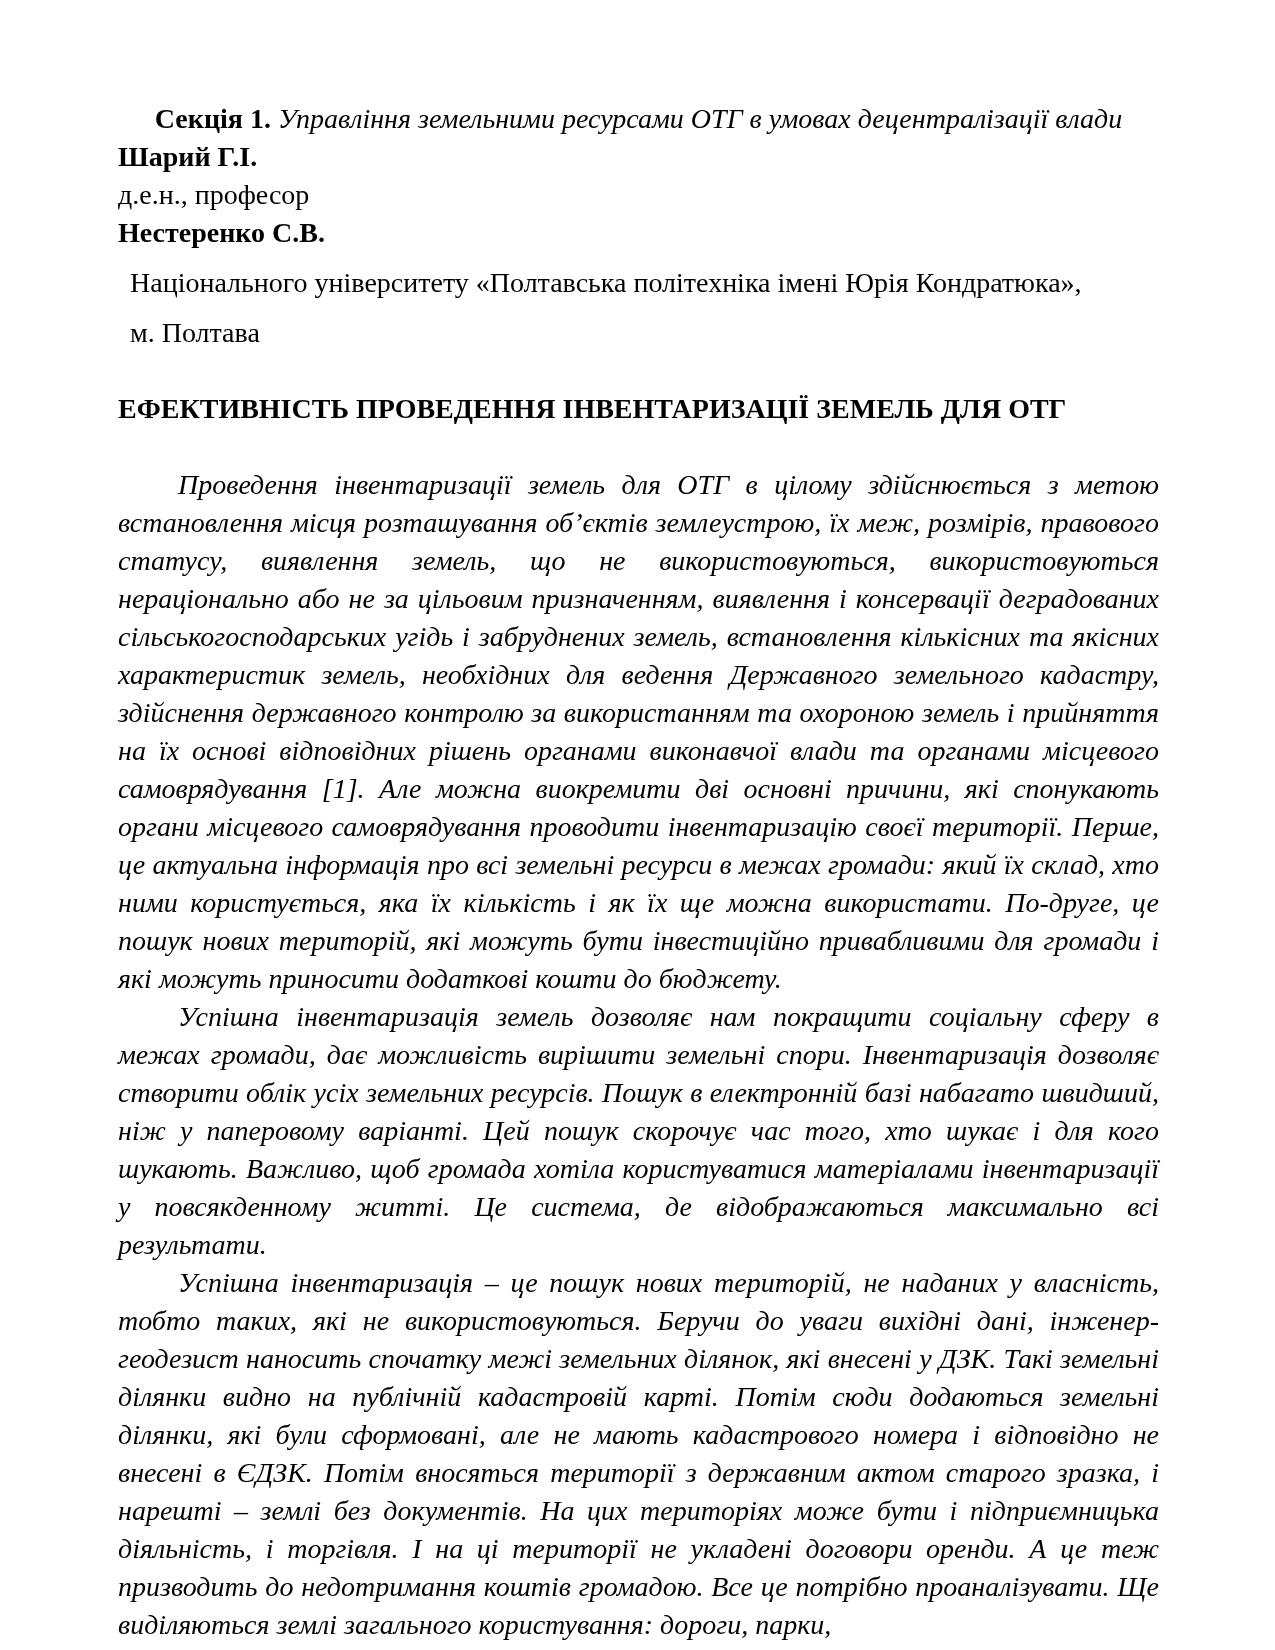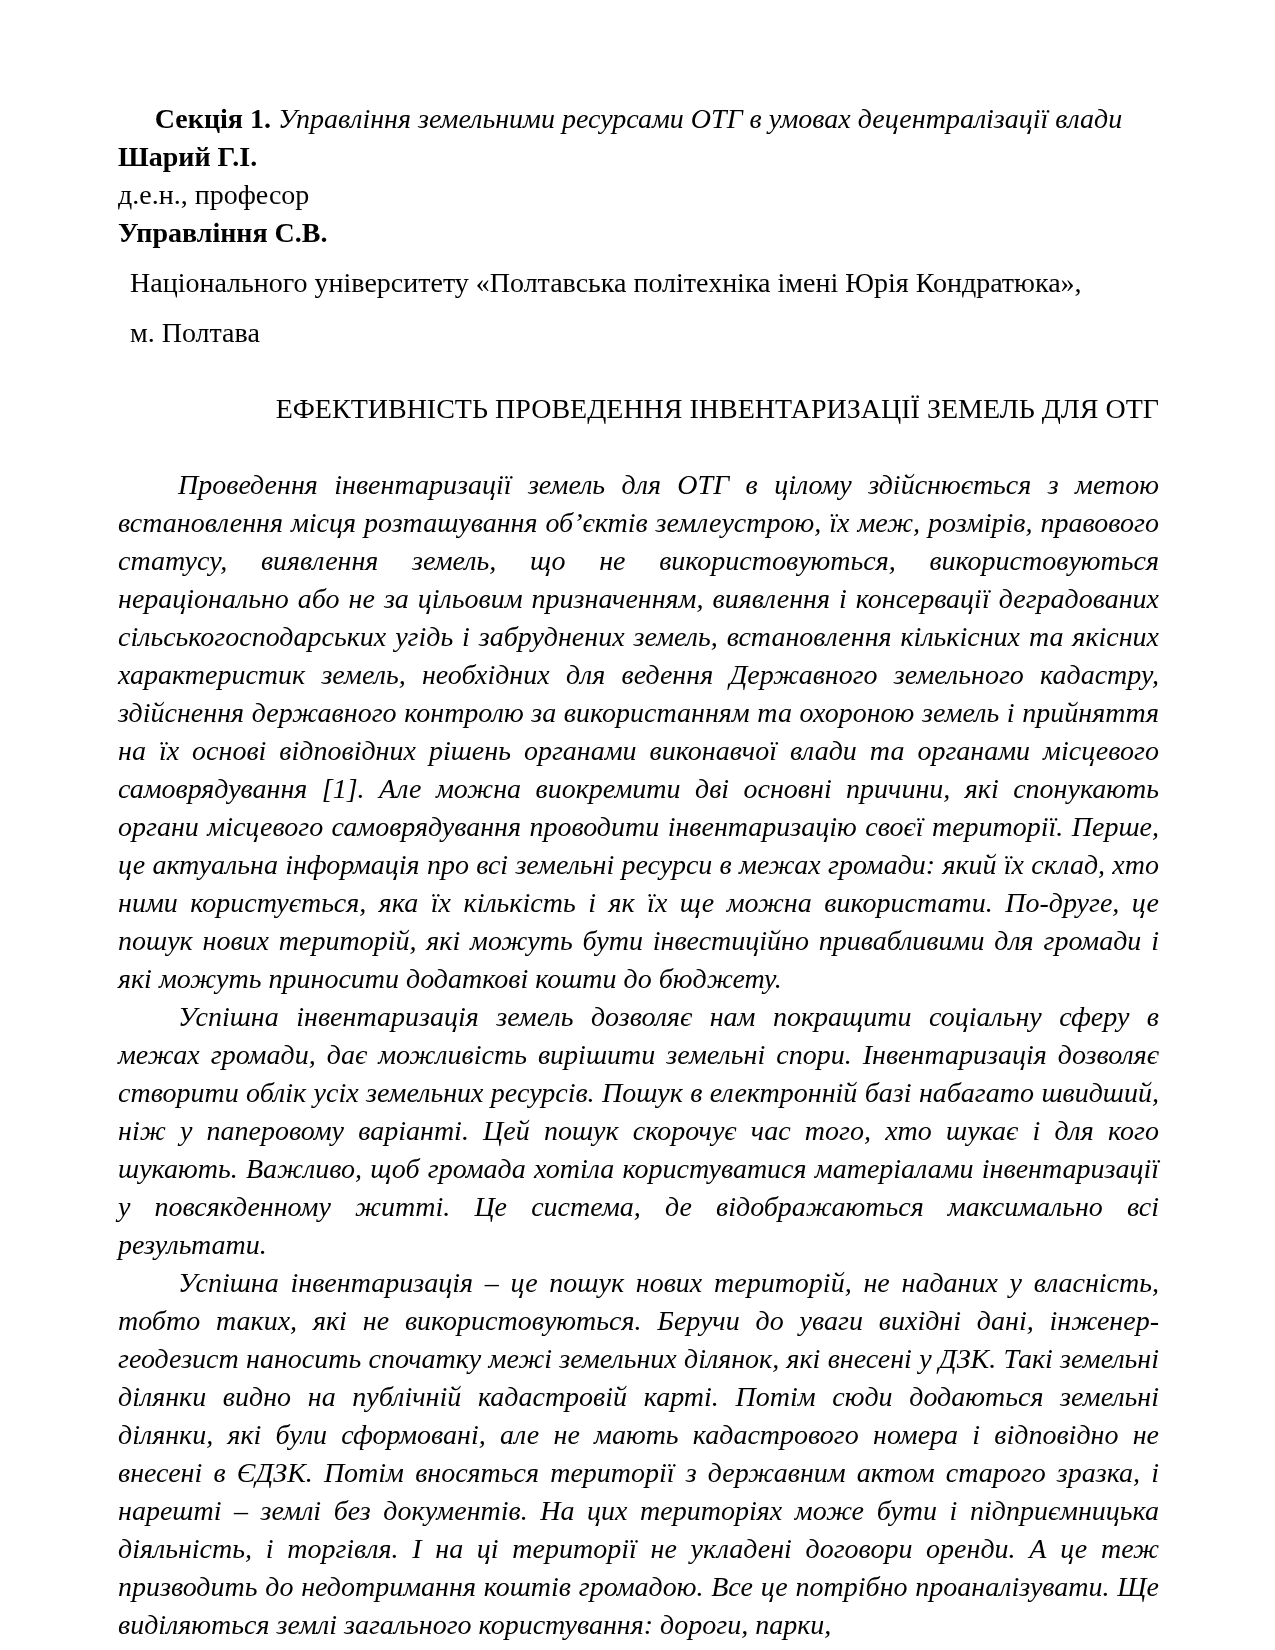--- a/index.html
+++ b/index.html
@@ -35,22 +35,22 @@
   }
   .byline .name { font-weight: bold; }
   .byline .role { }
   .affiliation-line {
     text-align: left;
     padding-right: 57px;
     margin: 12px;
   }
   .paper-title {
     font-size: 28px;
-    font-weight: normal;
-    text-align: right;
+    font-weight: bold;
+    text-align: left;
     margin: 38px 0 38px 0;
     line-height: 38px;
   }
   .body-paragraph {
     margin: 0;
     text-align: justify;
     text-indent: 60px;
     font-style: italic;
   }
 </style>
@@ -65,21 +65,21 @@
   </p>
 
   <div>
     <p class="byline">
       <span class="name">Шарий Г.І.</span>
     </p>
     <p class="byline">
       <span class="role">д.е.н., професор</span>
     </p>
     <p class="byline">
-      <span class="name">Управління С.В.</span>
+      <span class="name">Нестеренко С.В.</span>
     </p>
     <p class="affiliation-line">Національного університету «Полтавська політехніка імені Юрія Кондратюка»,</p>
     <p class="affiliation-line">м. Полтава</p>
   </div>
 
   <h1 class="paper-title">ЕФЕКТИВНІСТЬ ПРОВЕДЕННЯ ІНВЕНТАРИЗАЦІЇ ЗЕМЕЛЬ ДЛЯ ОТГ</h1>
 
   <p class="body-paragraph">Проведення інвентаризації земель для ОТГ в цілому здійснюється з метою встановлення місця розташування об’єктів землеустрою, їх меж, розмірів, правового статусу, виявлення земель, що не використовуються, використовуються нераціонально або не за цільовим призначенням, виявлення і консервації деградованих сільськогосподарських угідь і забруднених земель, встановлення кількісних та якісних характеристик земель, необхідних для ведення Державного земельного кадастру, здійснення державного контролю за використанням та охороною земель і прийняття на їх основі відповідних рішень органами виконавчої влади та органами місцевого самоврядування [1]. Але можна виокремити дві основні причини, які спонукають органи місцевого самоврядування проводити інвентаризацію своєї території. Перше, це актуальна інформація про всі земельні ресурси в межах громади: який їх склад, хто ними користується, яка їх кількість і як їх ще можна використати. По-друге, це пошук нових територій, які можуть бути інвестиційно привабливими для громади і які можуть приносити додаткові кошти до бюджету.</p>
   <p class="body-paragraph">Успішна інвентаризація земель дозволяє нам покращити соціальну сферу в межах громади, дає можливість вирішити земельні спори. Інвентаризація дозволяє створити облік усіх земельних ресурсів. Пошук в електронній базі набагато швидший, ніж у паперовому варіанті. Цей пошук скорочує час того, хто шукає і для кого шукають. Важливо, щоб громада хотіла користуватися матеріалами інвентаризації у повсякденному житті. Це система, де відображаються максимально всі результати.</p>
   <p class="body-paragraph">Успішна інвентаризація – це пошук нових територій, не наданих у власність, тобто таких, які не використовуються. Беручи до уваги вихідні дані, інженер-геодезист наносить спочатку межі земельних ділянок, які внесені у ДЗК. Такі земельні ділянки видно на публічній кадастровій карті. Потім сюди додаються земельні ділянки, які були сформовані, але не мають кадастрового номера і відповідно не внесені в ЄДЗК. Потім вносяться території з державним актом старого зразка, і нарешті – землі без документів. На цих територіях може бути і підприємницька діяльність, і торгівля. І на ці території не укладені договори оренди. А це теж призводить до недотримання коштів громадою. Все це потрібно проаналізувати. Ще виділяються землі загального користування: дороги, парки,</p>

